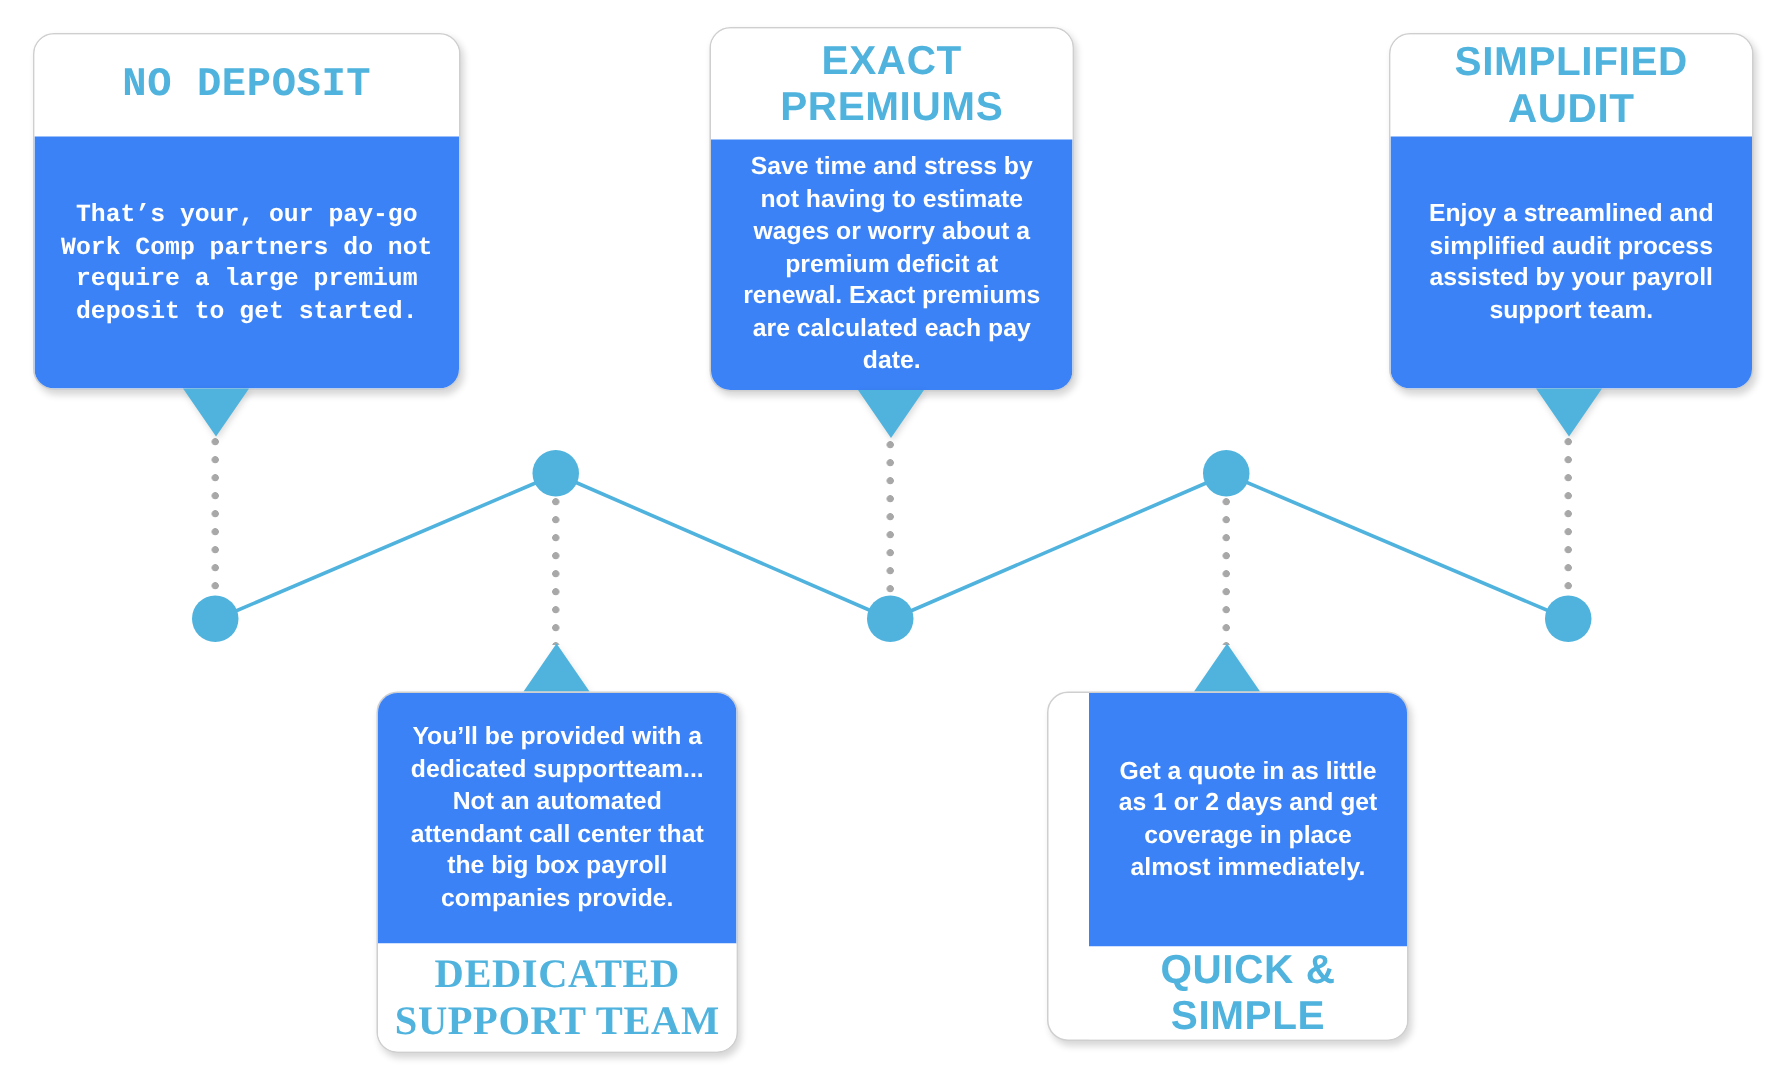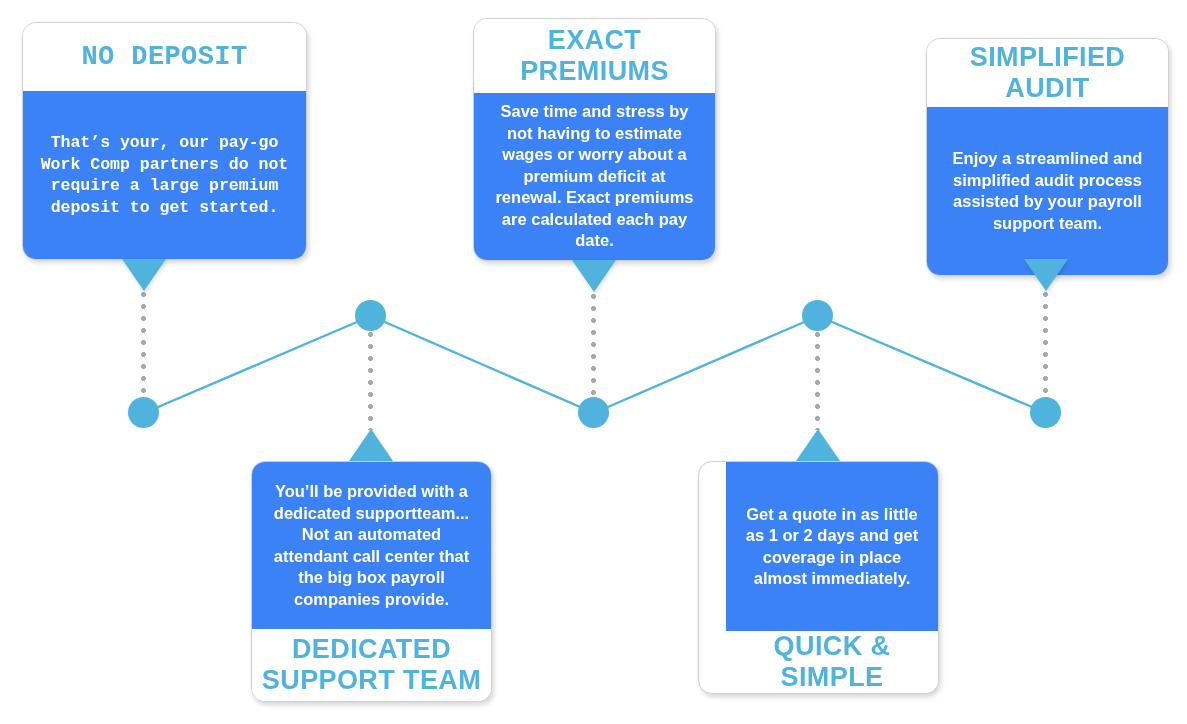--- a/index.html
+++ b/index.html
@@ -141,34 +141,34 @@
   <div class="tail tail-down" style="left:122px; top:259px;"></div>
 
   <div class="card top" style="left:473px; top:18px; width:243px; height:243px;">
     <div class="card-head" style="height:74px;">EXACT PREMIUMS</div>
     <div class="card-body">
       <span class="card-inner">Save time and stress by not having to estimate wages or worry about a premium deficit at renewal. Exact premiums are calculated each pay date.</span>
     </div>
   </div>
   <div class="tail tail-down" style="left:572px; top:260px;"></div>
 
-  <div class="card top" style="left:926px; top:22px; width:243px; height:238px;margin-top:16px;">
+  <div class="card top" style="left:926px; top:22px; width:243px; height:238px;">
     <div class="card-head" style="height:68px;">SIMPLIFIED AUDIT</div>
     <div class="card-body">
       <span class="card-inner">Enjoy a streamlined and simplified audit process assisted by your payroll support team.</span>
     </div>
   </div>
   <div class="tail tail-down" style="left:1024px; top:259px;"></div>
 
   <div class="tail tail-up" style="left:349px; top:429px;"></div>
   <div class="card bottom" style="left:251px; top:461px; width:241px; height:241px;">
     <div class="card-body">
       <span class="card-inner">You’ll be provided with a dedicated supportteam... Not an automated attendant call center that the big box payroll companies provide.</span>
     </div>
-    <div class="card-head" style="height:72px;">DEDICATED SUPPORT TEAM</div>
+    <div class="card-head" style="height:72px;font-family:Liberation Serif, serif;">DEDICATED SUPPORT TEAM</div>
   </div>
 
   <div class="tail tail-up" style="left:796px; top:429px;"></div>
   <div class="card bottom" style="left:698px; top:461px; width:241px; height:233px;padding-left:27px;">
     <div class="card-body">
       <span class="card-inner">Get a quote in as little as 1 or 2 days and get coverage in place almost immediately.</span>
     </div>
     <div class="card-head" style="height:62px;">QUICK &amp; SIMPLE</div>
   </div>
 

